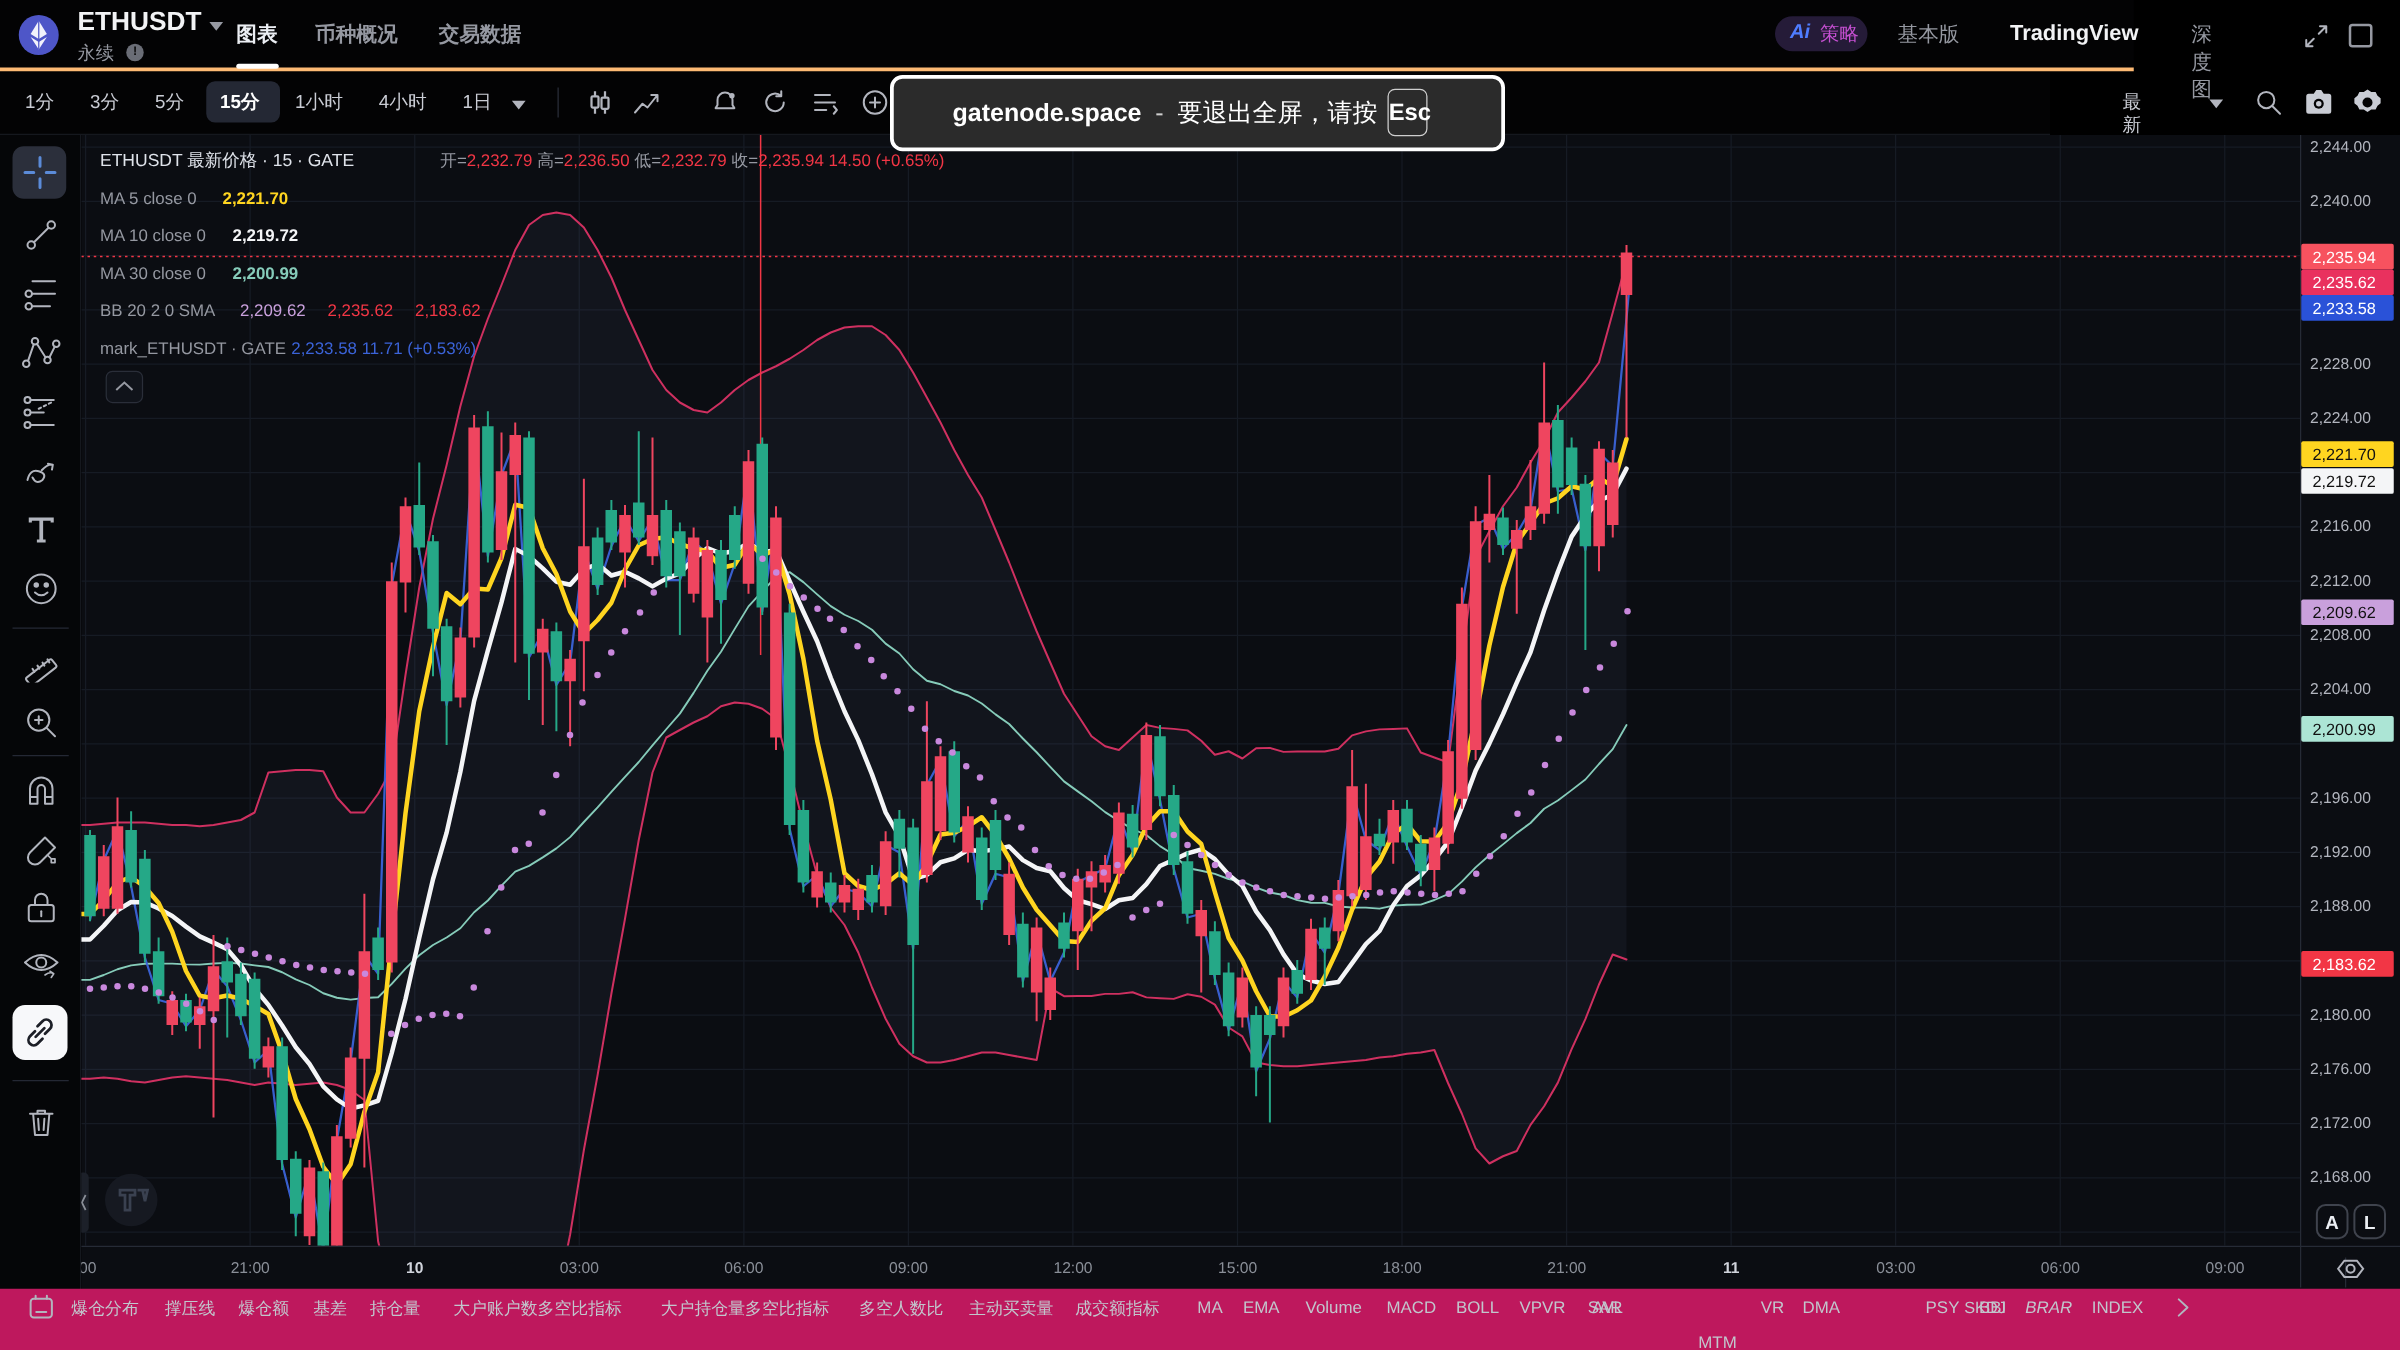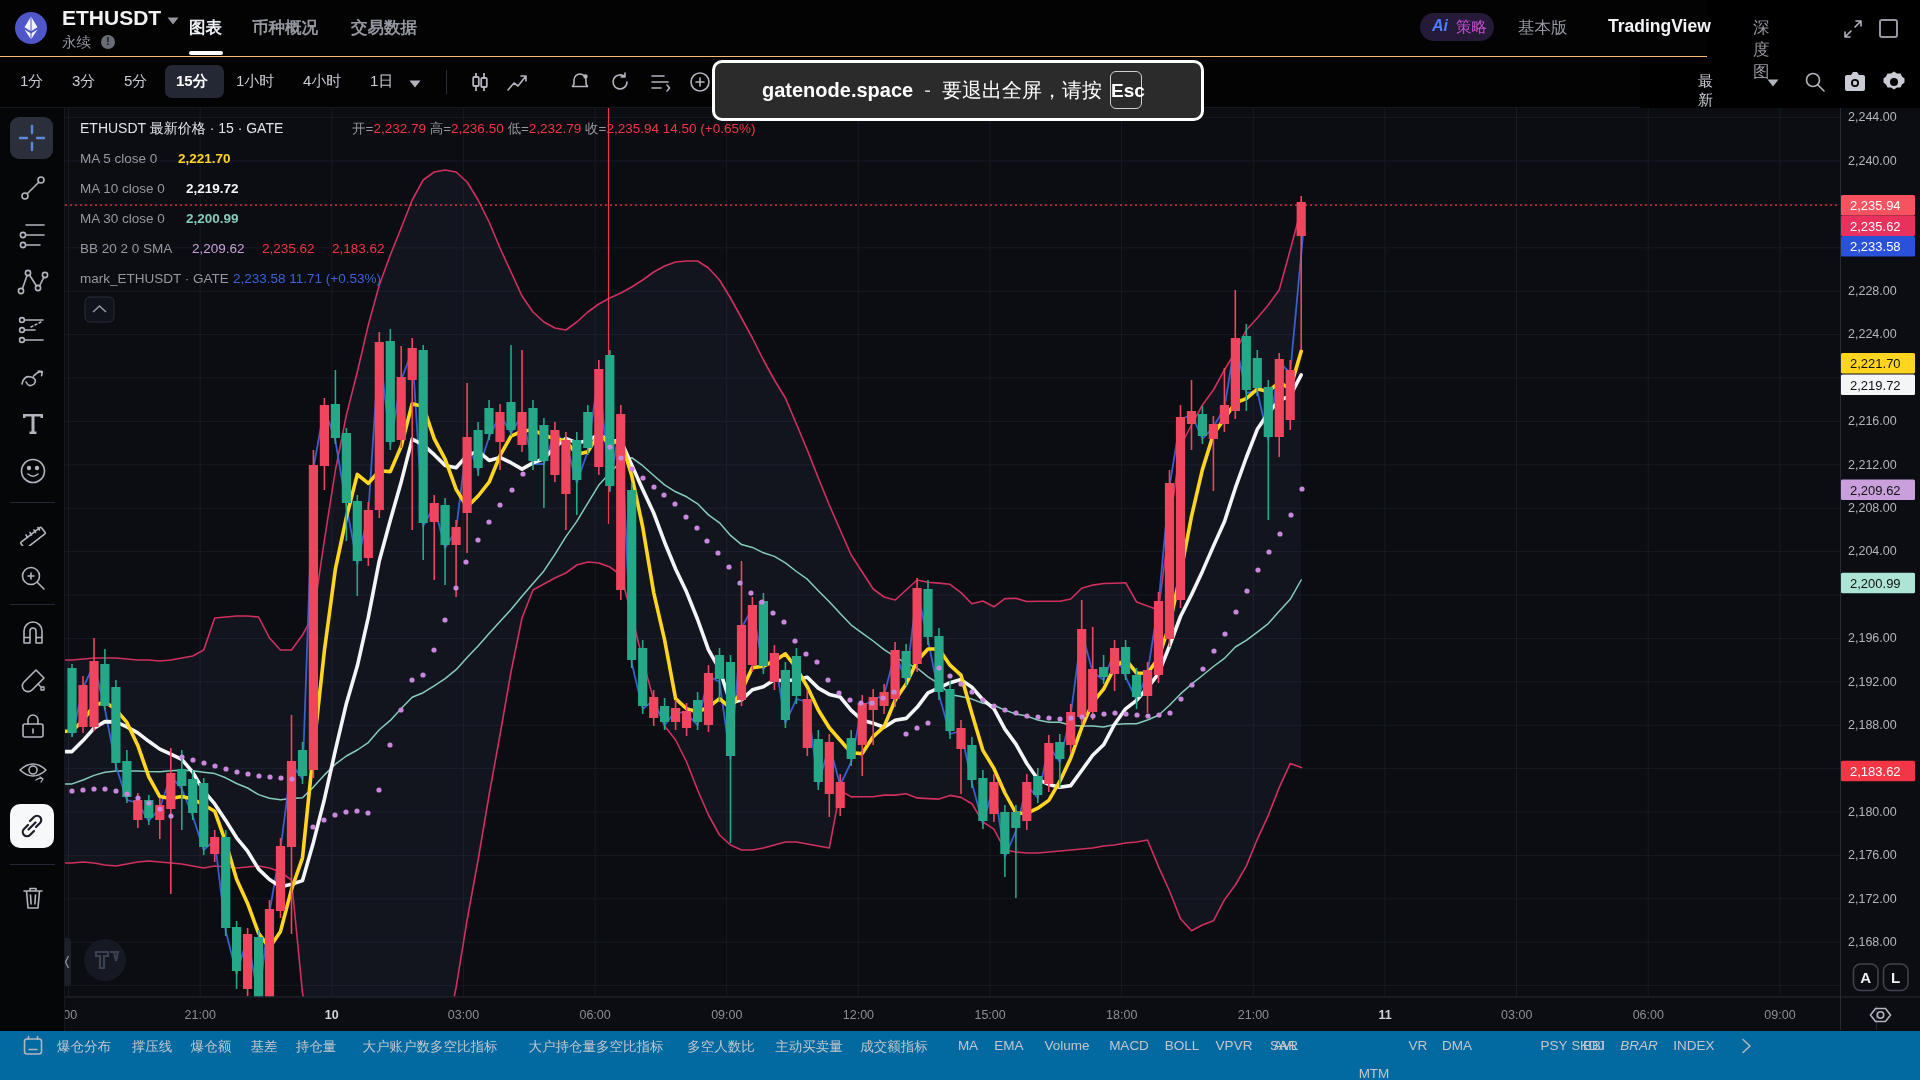--- a/index.html
+++ b/index.html
@@ -1,18 +1,18 @@
 <!DOCTYPE html>
 <html><head><meta charset="utf-8">
 <style>
 *{margin:0;padding:0;box-sizing:border-box}
 html,body{width:1920px;height:1080px;background:#000;overflow:hidden;
 font-family:"Liberation Sans",sans-serif;-webkit-font-smoothing:antialiased}
 .abs{position:absolute}
-#topbar{position:absolute;left:0;top:0;width:1707px;height:57px;background:#030304;border-bottom:1px solid #fdba74}
+#topbar{position:absolute;left:0;top:0;width:1707px;height:57px;background:#030304;border-bottom:3px solid #fdba74}
 #toolbar{position:absolute;left:0;top:58px;width:1640px;height:50px;background:#030304;border-bottom:1px solid #15181e}
 #lefttb{position:absolute;left:0;top:108px;width:65px;height:972px;background:#050608;border-right:1px solid #15181e}
 .gtxt{color:#9598a1}
 .itv{position:absolute;top:14px;font-size:15px;color:#c9ccd4}
 svg.ic{stroke:#b2b5be;fill:none;stroke-width:1.6;stroke-linecap:round;stroke-linejoin:round}
 </style></head>
 <body>
 
 <div class="abs" style="left:808px;top:0;width:300px;height:2.5px;background:#f5f5f5"></div>
 <div class="abs" style="left:929px;top:0;width:59px;height:3px;background:#1976d2"></div>
@@ -642,21 +642,21 @@
 <text x="1253.4" y="1018.5" fill="#8a8f98" font-size="12.5" font-weight="normal" text-anchor="middle">21:00</text>
 <text x="1385.0" y="1018.5" fill="#d1d4dc" font-size="12.5" font-weight="bold" text-anchor="middle">11</text>
 <text x="1516.7" y="1018.5" fill="#8a8f98" font-size="12.5" font-weight="normal" text-anchor="middle">03:00</text>
 <text x="1648.3" y="1018.5" fill="#8a8f98" font-size="12.5" font-weight="normal" text-anchor="middle">06:00</text>
 <text x="1780.0" y="1018.5" fill="#8a8f98" font-size="12.5" font-weight="normal" text-anchor="middle">09:00</text>
 <line x1="1876.5" y1="1006" x2="1876.5" y2="1030" stroke="#262b36" stroke-width="1"></line>
 <path d="M 1875.5 1008.5 h 10 l 5 6.5 l -5 6.5 h -10 l -5 -6.5 z" fill="none" stroke="#b2b5be" stroke-width="1.6"></path>
 <circle cx="1880.5" cy="1015" r="3.2" fill="none" stroke="#b2b5be" stroke-width="1.6"></circle>
 </svg>
 
-<div class="abs" style="left:0;top:1031px;width:1920px;height:49px;background:#0369a1">
+<div class="abs" style="left:0;top:1031px;width:1920px;height:49px;background:#be185d">
   <svg class="abs ic" style="left:22px;top:4px" width="22" height="22" viewBox="0 0 22 22" stroke-width="1.7">
     <rect x="2.5" y="4" width="17" height="15" rx="2.5"></rect>
       <path d="M6.5 4 v-2.5 M15.5 4 v-2.5 M7 14.5 h8"></path>
     </svg>
   <div id="tabs">
       <div style="position: absolute; top: 7px; font-size: 13.5px; color: rgb(194, 198, 205); left: 84px; transform: translateX(-50%); white-space: nowrap;">爆仓分布</div>
       <div style="position: absolute; top: 7px; font-size: 13.5px; color: rgb(194, 198, 205); left: 152px; transform: translateX(-50%); white-space: nowrap;">撑压线</div>
       <div style="position: absolute; top: 7px; font-size: 13.5px; color: rgb(194, 198, 205); left: 211px; transform: translateX(-50%); white-space: nowrap;">爆仓额</div>
       <div style="position: absolute; top: 7px; font-size: 13.5px; color: rgb(194, 198, 205); left: 264px; transform: translateX(-50%); white-space: nowrap;">基差</div>
       <div style="position: absolute; top: 7px; font-size: 13.5px; color: rgb(194, 198, 205); left: 316px; transform: translateX(-50%); white-space: nowrap;">持仓量</div>

